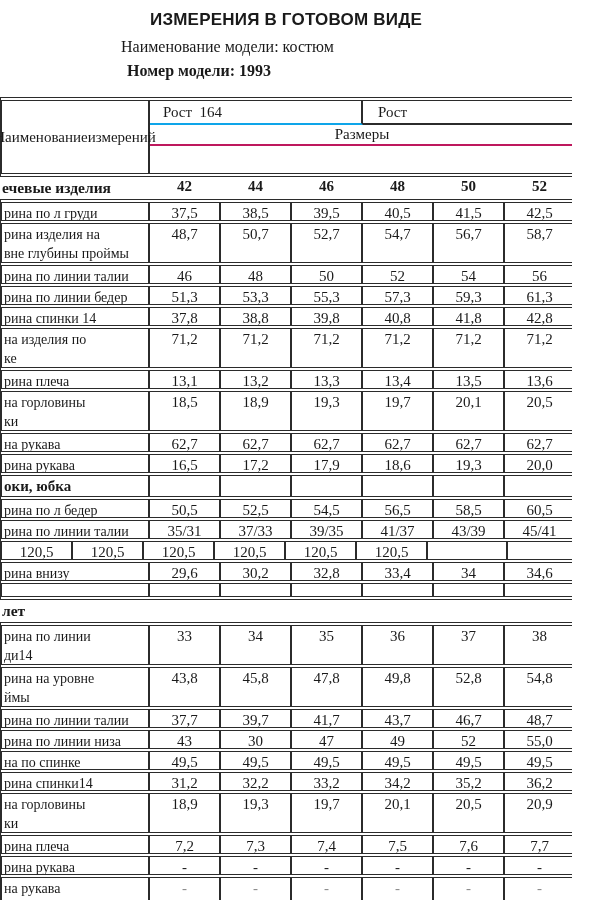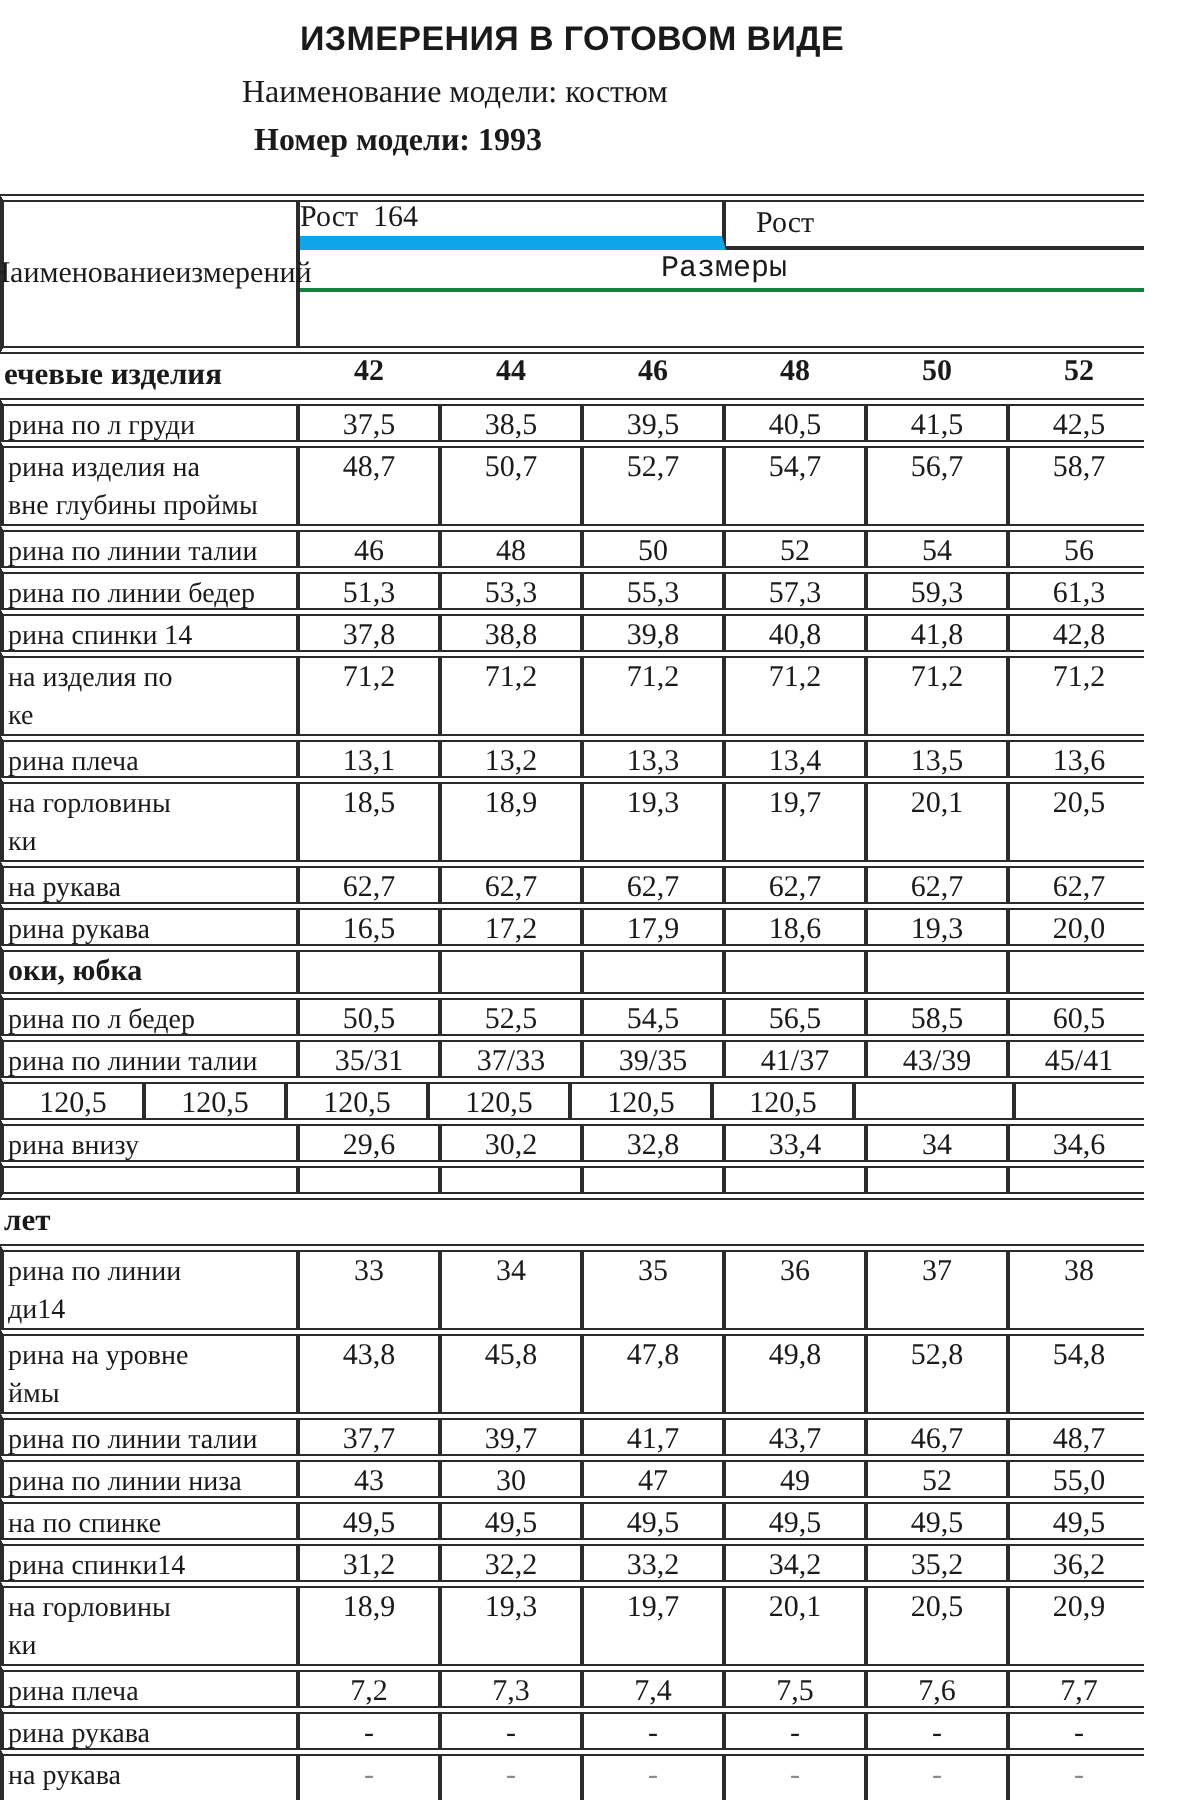--- a/index.html
+++ b/index.html
@@ -26,24 +26,24 @@
     grid-template-rows:24px 21px 27px;
     border-top:4px double #2b2b2b;
     border-left:2px solid #2b2b2b;
     border-bottom:4px double #2b2b2b;
   }
   .th {
     border-right:2px solid #2b2b2b; box-sizing:border-box;
     display:flex; align-items:center; font-size:15px; line-height:17px;
   }
   .th-name  { grid-row:1/4; grid-column:1; flex-direction:row; justify-content:center; text-align:center; }
-  .th-r164  { grid-row:1; grid-column:2/5; border-bottom:7px solid #0ea5e9; padding-left:0; white-space:pre; }
+  .th-r164  { grid-row:1; grid-column:2/5; border-bottom:2px solid #0ea5e9; padding-left:13px; white-space:pre; }
   .th-rost  { grid-row:1; grid-column:5/8; border-bottom:2px solid #2b2b2b; padding-left:15px; }
   .th-extra { grid-row:1/4; grid-column:8; flex-direction:column; justify-content:center; align-items:flex-start; padding-left:6px; }
-  .th-sizes { grid-row:2; grid-column:2/8; border-bottom:2px solid #15803d; justify-content:center;font-family:Liberation Mono, monospace; }
+  .th-sizes { grid-row:2; grid-column:2/8; border-bottom:2px solid #be185d; justify-content:center; }
   .th-size  { grid-row:3; justify-content:center; font-weight:bold; font-size:15px;margin-top:40px; }
   .c2{grid-column:2}.c3{grid-column:3}.c4{grid-column:4}.c5{grid-column:5}.c6{grid-column:6}.c7{grid-column:7}
 
   
   .row { display:flex; box-sizing:border-box; background:#fff; }
   .grid-row { border-left:2px solid #2b2b2b; border-top:4px double #2b2b2b; }
   .grid-row .cell { border-right:2px solid #2b2b2b; box-sizing:border-box; overflow:hidden; }
   .cell.lbl { width:148px; font-size:14px; line-height:19px; padding:1px 2px 0 2px; white-space:nowrap; }
   .cell.val { width:71px; text-align:center; font-size:15px; line-height:19px; padding-top:1px; }
   .cell.extra { width:80px; }

